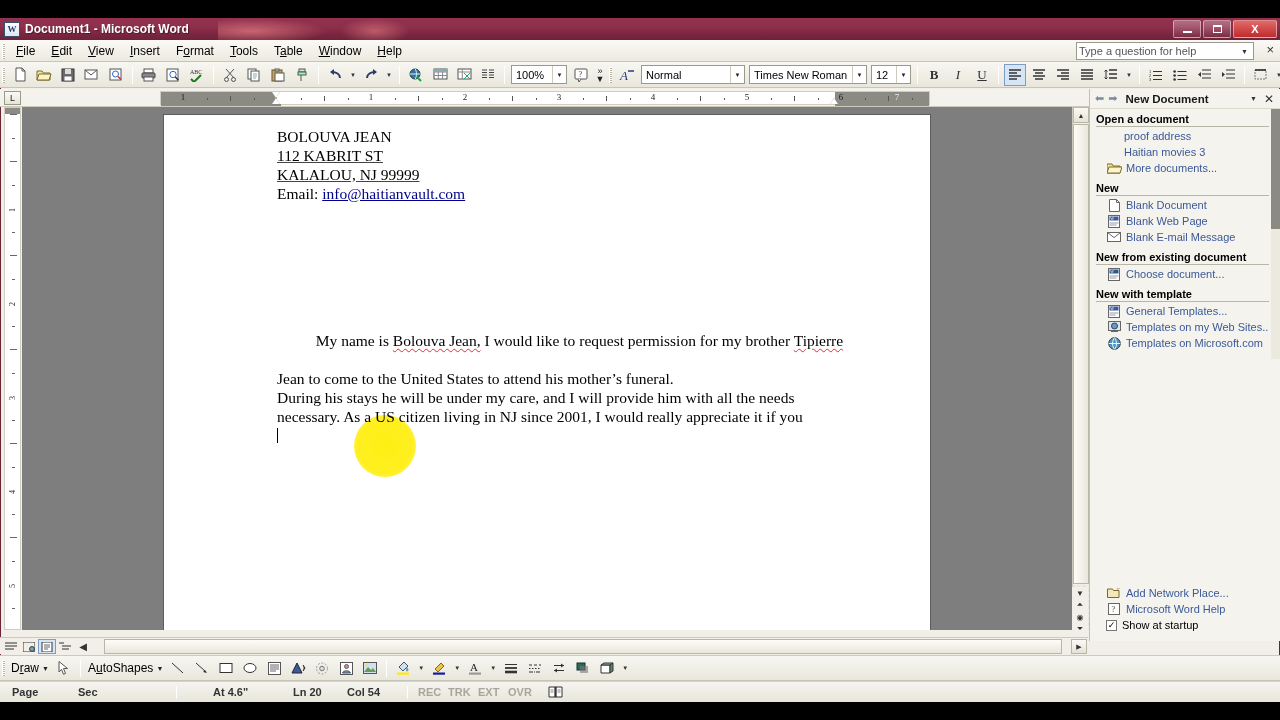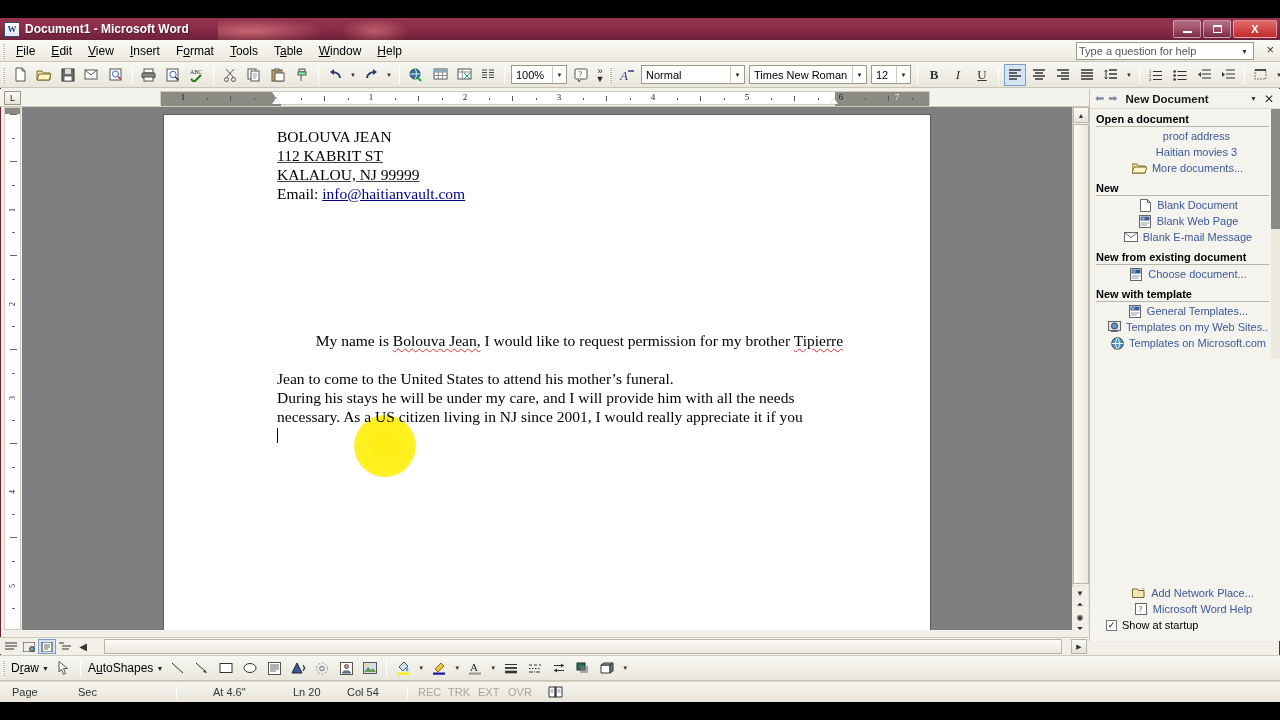--- a/index.html
+++ b/index.html
@@ -340,21 +340,21 @@
   .tp-sec {
     font-size: 11px; font-weight: bold; color: #000;
     margin-top: 6px; margin-bottom: 1px;
     border-bottom: 1px solid #b9b6a7;
     width: 173px; padding-bottom: 1px;
   }
   .tp-sec:first-child { margin-top: 0; }
   .tp-link {
     font-size: 11px; color: #3b5998;
     display: flex; align-items: center;
-    height: 16px; margin-left: 0; justify-content: center;
+    height: 16px; margin-left: 0;
   }
   .tp-link .txt { color: #3b5998; white-space: nowrap; overflow: hidden; }
   .tp-link.indent .txt { margin-left: 28px; }
   .tp-ico {
     width: 16px; height: 14px; margin-right: 4px; margin-left: 10px;
     display: flex; align-items: center; justify-content: center;
     flex: none;
   }
   .tp-foot { position: absolute; left: 6px; bottom: 8px; width: 183px; }
   .tp-check {
@@ -385,21 +385,21 @@
   .draw-lbl { font-size: 12px; color: #000; padding: 0 3px; white-space: nowrap; }
   .draw-lbl u { text-decoration: underline; }
   .dd-caret { font-size: 7px; color: #222; padding-right: 3px; }
 
   
   .statusbar {
     position: absolute; left: 0; top: 681px; width: 1280px; height: 21px;
     background: linear-gradient(to bottom, #f5f4ef, #e8e6da);
     border-top: 1px solid #d5d2c4;
     display: flex; align-items: center;
-    font-size: 11px; color: #333;
+    font-size: 11px; color: #333; font-weight: bold;
   }
   .st { padding: 0 2px; white-space: nowrap; }
   .st.dim { color: #a8a69a; }
   .st-sep { width: 1px; height: 13px; background: #c9c6b8; border-right:1px solid #fff; }
 
   .bottomblack {
     position: absolute; left: 0; top: 702px; width: 1280px; height: 18px;
     background: #000;
   }
   .topblack {

